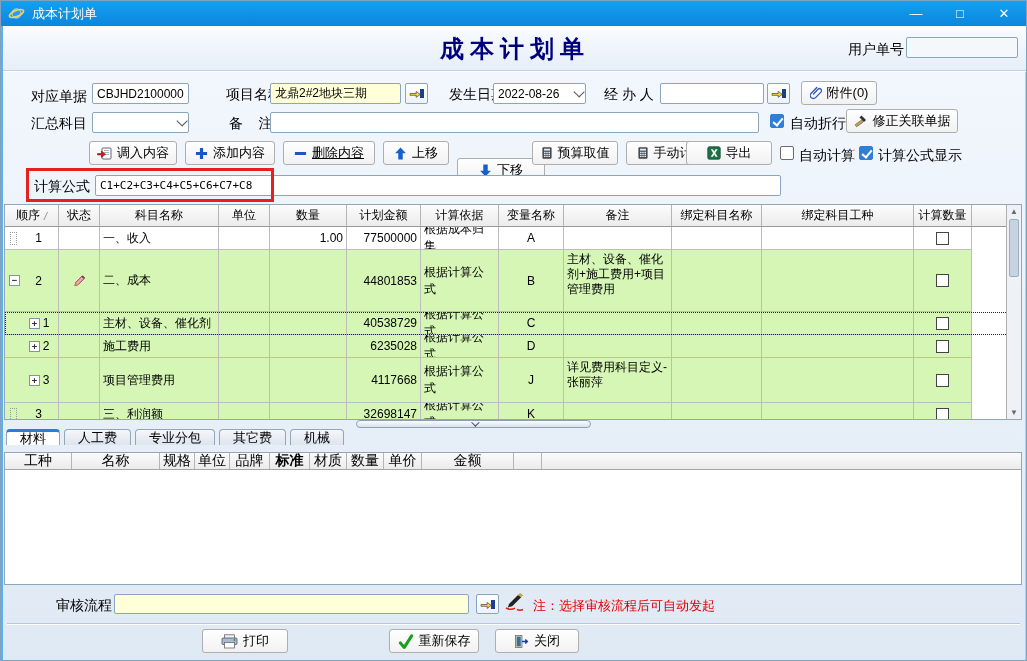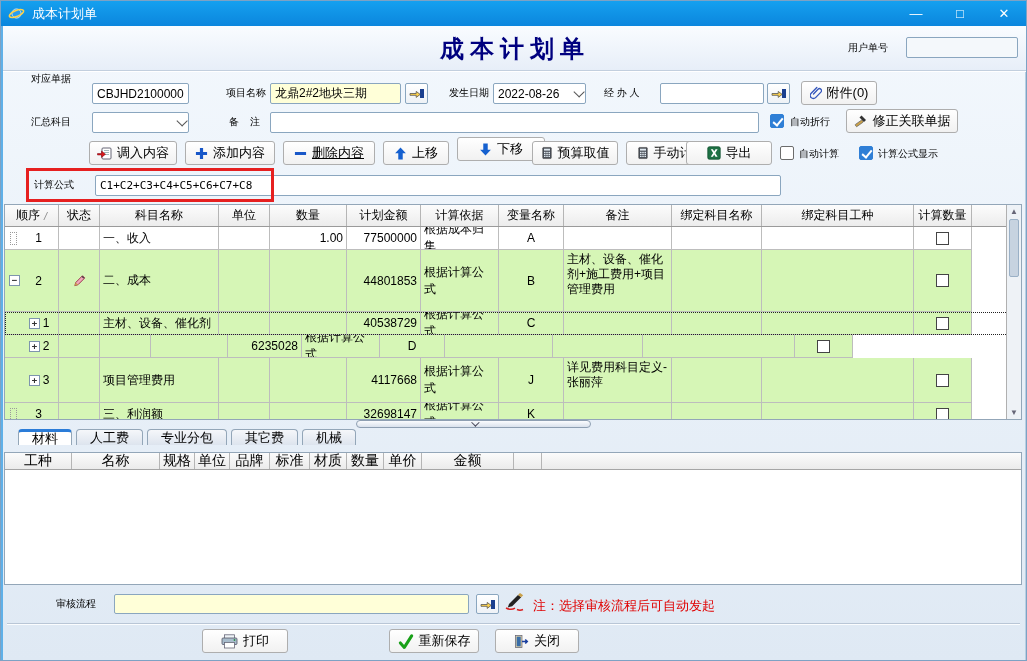--- a/index.html
+++ b/index.html
@@ -14,21 +14,21 @@
   .win-controls { position:absolute; right:0; top:0; height:25px; display:flex; }
   .wc { width:44px; height:25px; color:#fff; font-size:13px; display:flex; align-items:center; justify-content:center; cursor:pointer; }
   
   .body-bg { position:absolute; left:0; top:25px; width:100%; height:636px;
              background:linear-gradient(180deg,#f3f8fd,#dfe9f4);
              border-left:2px solid #5fb0e8; border-right:1px solid #b9cfe2; border-bottom:2px solid #9fc0dc; }
   .caption-band { position:absolute; left:2px; top:25px; width:1024px; height:45px;
                   background:linear-gradient(#f9fcff,#e7eef8); border-bottom:1px solid #c2cfde; box-shadow:0 1px 0 #ffffff; }
   .form-title { position:absolute; left:0; top:7px; width:100%; text-align:center;
                 font-size:24px; font-weight:bold; color:#00007f; letter-spacing:6px; }
-  .lbl { position:absolute; font-size:10px; color:#000; white-space:pre; }
+  .lbl { position:absolute; font-size:14px; color:#000; white-space:pre; }
   .inp { position:absolute; height:21px; border:1px solid #8aa6bf; background:#fff; font-size:12px;
          padding:0 4px; border-radius:2px; font-family:"Liberation Sans","DejaVu Sans",sans-serif; }
   .inp.yellow { background:#ffffd8; }
   .combo { position:absolute; height:21px; border:1px solid #8aa6bf; background:#fff; border-radius:2px;
            display:flex; align-items:center; font-size:12px; padding:0 4px; }
   .combo .chev { margin-left:auto; width:8px; height:8px; border-right:1.5px solid #555; border-bottom:1.5px solid #555;
                  transform:rotate(45deg) translateY(-3px); }
   .mini-btn { position:absolute; height:21px; width:23px; border:1px solid #8aa6bf; border-radius:2px;
               background:linear-gradient(#ffffff,#eef2f6); display:flex; align-items:center; justify-content:center; cursor:pointer; }
   .btn { position:absolute; height:24px; border:1px solid #aeaeae; border-radius:3px;
@@ -65,21 +65,21 @@
   .row-cbx { width:13px; height:13px; border:1.5px solid #444; background:#fff; cursor:pointer; }
   .sortg { font-style:italic; color:#8a8a8a; margin-left:4px; font-size:11px; }
   .vscroll { position:absolute; right:0; top:0; width:15px; height:100%; background:#eef2f6; border-left:1px solid #b0b0b0; }
   .vthumb { position:absolute; left:2px; right:2px; top:14px; height:58px; background:#c7d3e0; border:1px solid #9ab0c6; border-radius:2px; }
   .varrow { position:absolute; left:0; width:100%; text-align:center; font-size:8px; color:#667; }
   
   .splitter { position:absolute; left:355px; top:419px; width:235px; height:8px; border:1px solid #8e9fb2; border-radius:4px;
               background:linear-gradient(#fbfcfe,#d9e1ec); display:flex; align-items:center; justify-content:center; cursor:pointer; }
   .splitter .chev { width:6px; height:6px; border-right:1.5px solid #445; border-bottom:1.5px solid #445; transform:rotate(45deg) translateY(-2px); }
   
-  .tabs { position:absolute; left:17px; top:428px; display:flex; gap:4px; height:16px; z-index:2; }
+  .tabs { position:absolute; left:5px; top:428px; display:flex; gap:4px; height:16px; z-index:2; }
   .tab { padding:0 13px; display:flex; align-items:center; font-size:13px; background:linear-gradient(#f5f7fa,#dde4ee);
          border:1px solid #93a6b8; border-bottom:none; border-radius:4px 4px 6px 0/4px 4px 0 0; cursor:pointer; }
   .tab.active { background:#fff; border-top:3px solid #2b7cd8; font-weight:normal; }
   .subgrid { position:absolute; left:3px; top:451px; width:1018px; height:133px; background:#fff; border:1px solid #93a6b8; }
   .sg-head { display:flex; height:17px; background:linear-gradient(#fbfbfb,#ebebeb); border-bottom:1px solid #a5a5a5; font-size:14px; }
   .sgh { display:flex; align-items:center; justify-content:center; border-right:1px solid #b5b5b5; height:100%; }
   
   .hr { position:absolute; left:6px; right:6px; top:622px; height:2px; border-top:1px solid #b9c6d6; border-bottom:1px solid #fbfdff; }
   .note-red { position:absolute; color:#e00000; font-size:13px; }
   .icon { display:inline-block; line-height:0; }
@@ -105,21 +105,21 @@
   </div>
 
   <div class="body-bg"></div>
 
   <div class="caption-band">
     <div class="form-title">成本计划单</div>
     <span class="lbl" style="left:845px; top:15px;">用户单号</span>
     <input class="inp" style="left: 903px; top: 11px; width: 112px; background: rgb(244, 248, 251);" readonly="" value="">
   </div>
 
-  <span class="lbl" style="left:30px; top:71px;">对应单据</span>
+  <span class="lbl" style="left:30px; top:87px;">对应单据</span>
   <input class="inp" style="left: 91px; top: 82px; width: 97px;" readonly="" value="CBJHD210000013">
   <span class="lbl" style="left:225px; top:85px;">项目名称</span>
   <input class="inp yellow" style="left: 269px; top: 82px; width: 131px;" readonly="" value="龙鼎2#2地块三期">
   <div class="mini-btn" style="left:404px; top:82px;">
     <span class="icon">
       <svg width="16" height="13" viewBox="0 0 16 13">
           <rect x="11" y="2" width="4" height="9" fill="#1a3f8f"></rect>
           <path d="M1 6.5 h6.2 V4.4 l4 3 -4 3 V8.3 H1 z" fill="#ffd24a" stroke="#555" stroke-width="0.8"></path>
         </svg>
     </span>
@@ -194,21 +194,21 @@
     <span>删除内容</span>
   </div>
   <div class="btn" style="left:382px; top:140px; width:66px;">
     <span class="icon">
       <svg width="13" height="13" viewBox="0 0 14 14">
           <path d="M7 0.5 L12.8 6.8 H9.4 V13.5 H4.6 V6.8 H1.2 z" fill="#1560cf"></path>
         </svg>
     </span>
     <span>上移</span>
   </div>
-  <div class="btn" style="left:456px; top:136px; width:88px;">
+  <div class="btn" style="left:456px; top:157px; width:88px;">
     <span class="icon">
       <svg width="13" height="13" viewBox="0 0 14 14">
           <path d="M7 13.5 L1.2 7.2 H4.6 V0.5 H9.4 V7.2 H12.8 z" fill="#1560cf"></path>
         </svg>
     </span>
     <span>下移</span>
   </div>
   <div class="btn" style="left:531px; top:140px; width:86px;">
     <span class="icon">
       <svg width="12" height="14" viewBox="0 0 14 14">
@@ -350,20 +350,21 @@
         <div class="gc c11">
             <span class="row-cbx"></span>
           </div>
         <div class="gc-fill"></div>
       </div>
 
       <div class="g-row sub" style="height:23px;">
         <span class="exp" style="left:24px;">+</span>
         <div class="gc c0">2</div>
         <div class="gc c1"></div>
+        <div class="gc c2 left">施工费用</div>
         <div class="gc c3"></div>
         <div class="gc c4 num"></div>
         <div class="gc c5 num">6235028</div>
         <div class="gc c6">根据计算公式</div>
         <div class="gc c7">D</div>
         <div class="gc c8 rmk"></div>
         <div class="gc c9"></div>
         <div class="gc c10"></div>
         <div class="gc c11">
             <span class="row-cbx"></span>
@@ -429,21 +430,21 @@
     <div class="tab">机械</div>
   </div>
 
   <div class="subgrid">
     <div class="sg-head">
       <div class="sgh" style="width:67px;">工种</div>
       <div class="sgh" style="width:88px;">名称</div>
       <div class="sgh" style="width:35px;">规格</div>
       <div class="sgh" style="width:35px;">单位</div>
       <div class="sgh" style="width:40px;">品牌</div>
-      <div class="sgh" style="width:40px;">标准</div>
+      <div class="sgh" style="width:40px;font-weight:bold;">标准</div>
       <div class="sgh" style="width:37px;">材质</div>
       <div class="sgh" style="width:37px;">数量</div>
       <div class="sgh" style="width:38px;">单价</div>
       <div class="sgh" style="width:92px;">金额</div>
       <div class="sgh" style="width:28px;"></div>
       <div style="flex:1;"></div>
     </div>
     <div style="height:114px; background:#fff;"></div>
   </div>
 

